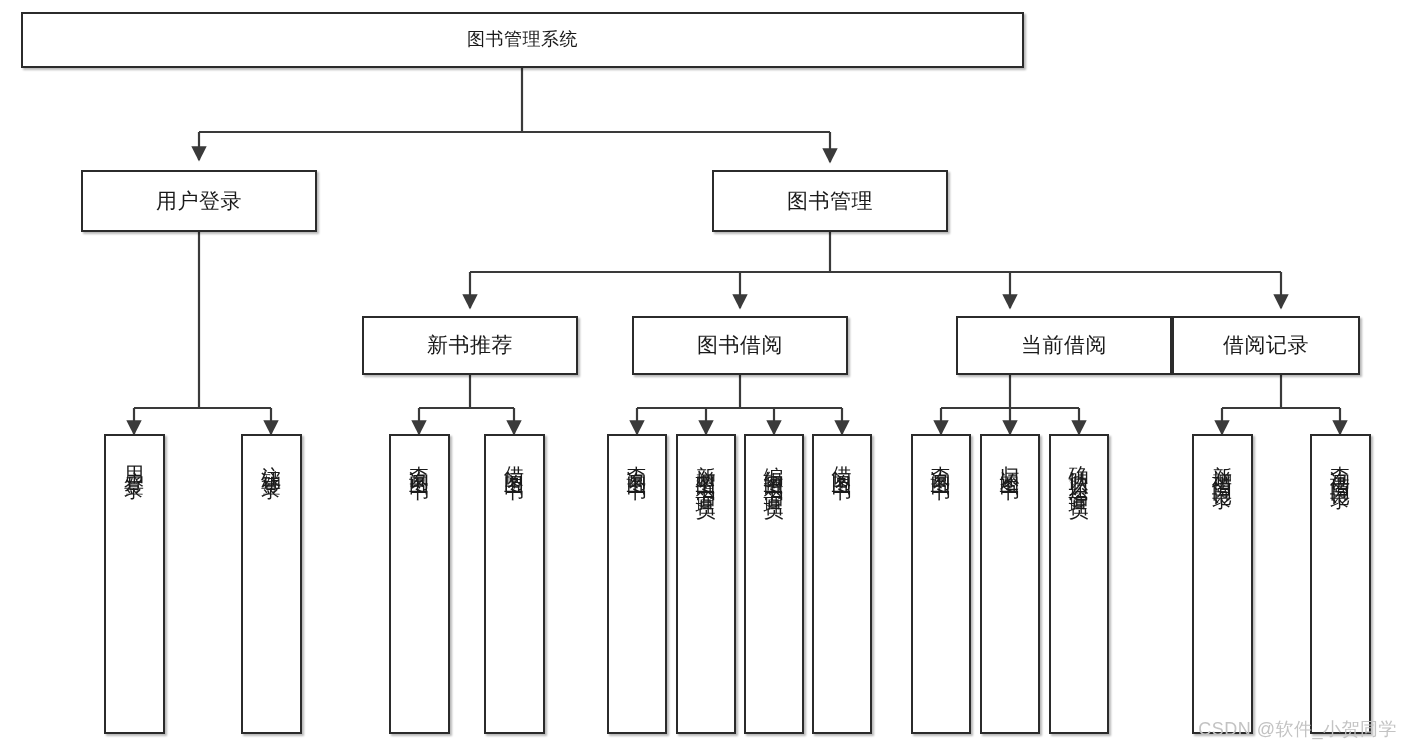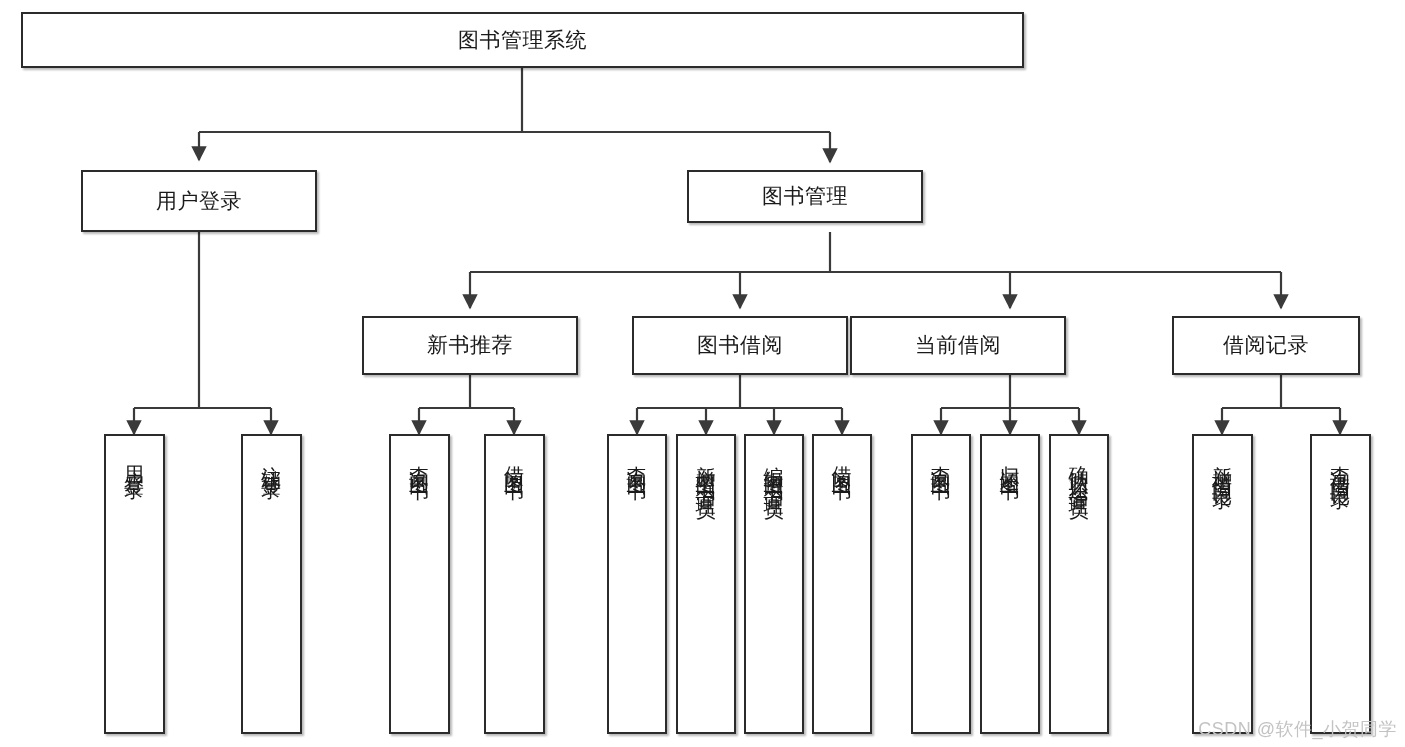--- a/index.html
+++ b/index.html
@@ -34,21 +34,21 @@
     justify-content: center;
     color: #1a1a1a;
     z-index: 2;
   }
   .node .label {
     font-size: 21px;
     line-height: 1.18;
     letter-spacing: 0.5px;
     white-space: nowrap;
   }
-  .node.root .label { font-size: 21px; }
+  .node.root .label { font-size: 18px; }
   .node.vertical {
     align-items: flex-start;
     padding-top: 14px;
   }
   .node.vertical .label {
     writing-mode: vertical-rl;
     text-orientation: upright;
     font-size: 20px;
     letter-spacing: 5px;
     line-height: 1;
@@ -120,31 +120,31 @@
     </g>
   </svg>
 
   <div class="node root" style="left:21px; top:12px; width:1003px; height:56px;">
     <span class="label">图书管理系统</span>
   </div>
 
   <div class="node" style="left:81px; top:170px; width:236px; height:62px;">
     <span class="label">用户登录</span>
   </div>
-  <div class="node" style="left:687px; top:170px; width:236px; height:53px;">
+  <div class="node" style="left:712px; top:170px; width:236px; height:62px;">
     <span class="label">图书管理</span>
   </div>
 
   <div class="node" style="left:362px; top:316px; width:216px; height:59px;">
     <span class="label">新书推荐</span>
   </div>
   <div class="node" style="left:632px; top:316px; width:216px; height:59px;">
     <span class="label">图书借阅</span>
   </div>
-  <div class="node" style="left:850px; top:316px; width:216px; height:59px;">
+  <div class="node" style="left:956px; top:316px; width:216px; height:59px;">
     <span class="label">当前借阅</span>
   </div>
   <div class="node" style="left:1172px; top:316px; width:188px; height:59px;">
     <span class="label">借阅记录</span>
   </div>
 
   <div class="node vertical" style="left:104px; top:434px; width:61px; height:300px;">
     <span class="label">用户登录</span>
   </div>
   <div class="node vertical" style="left:241px; top:434px; width:61px; height:300px;">

